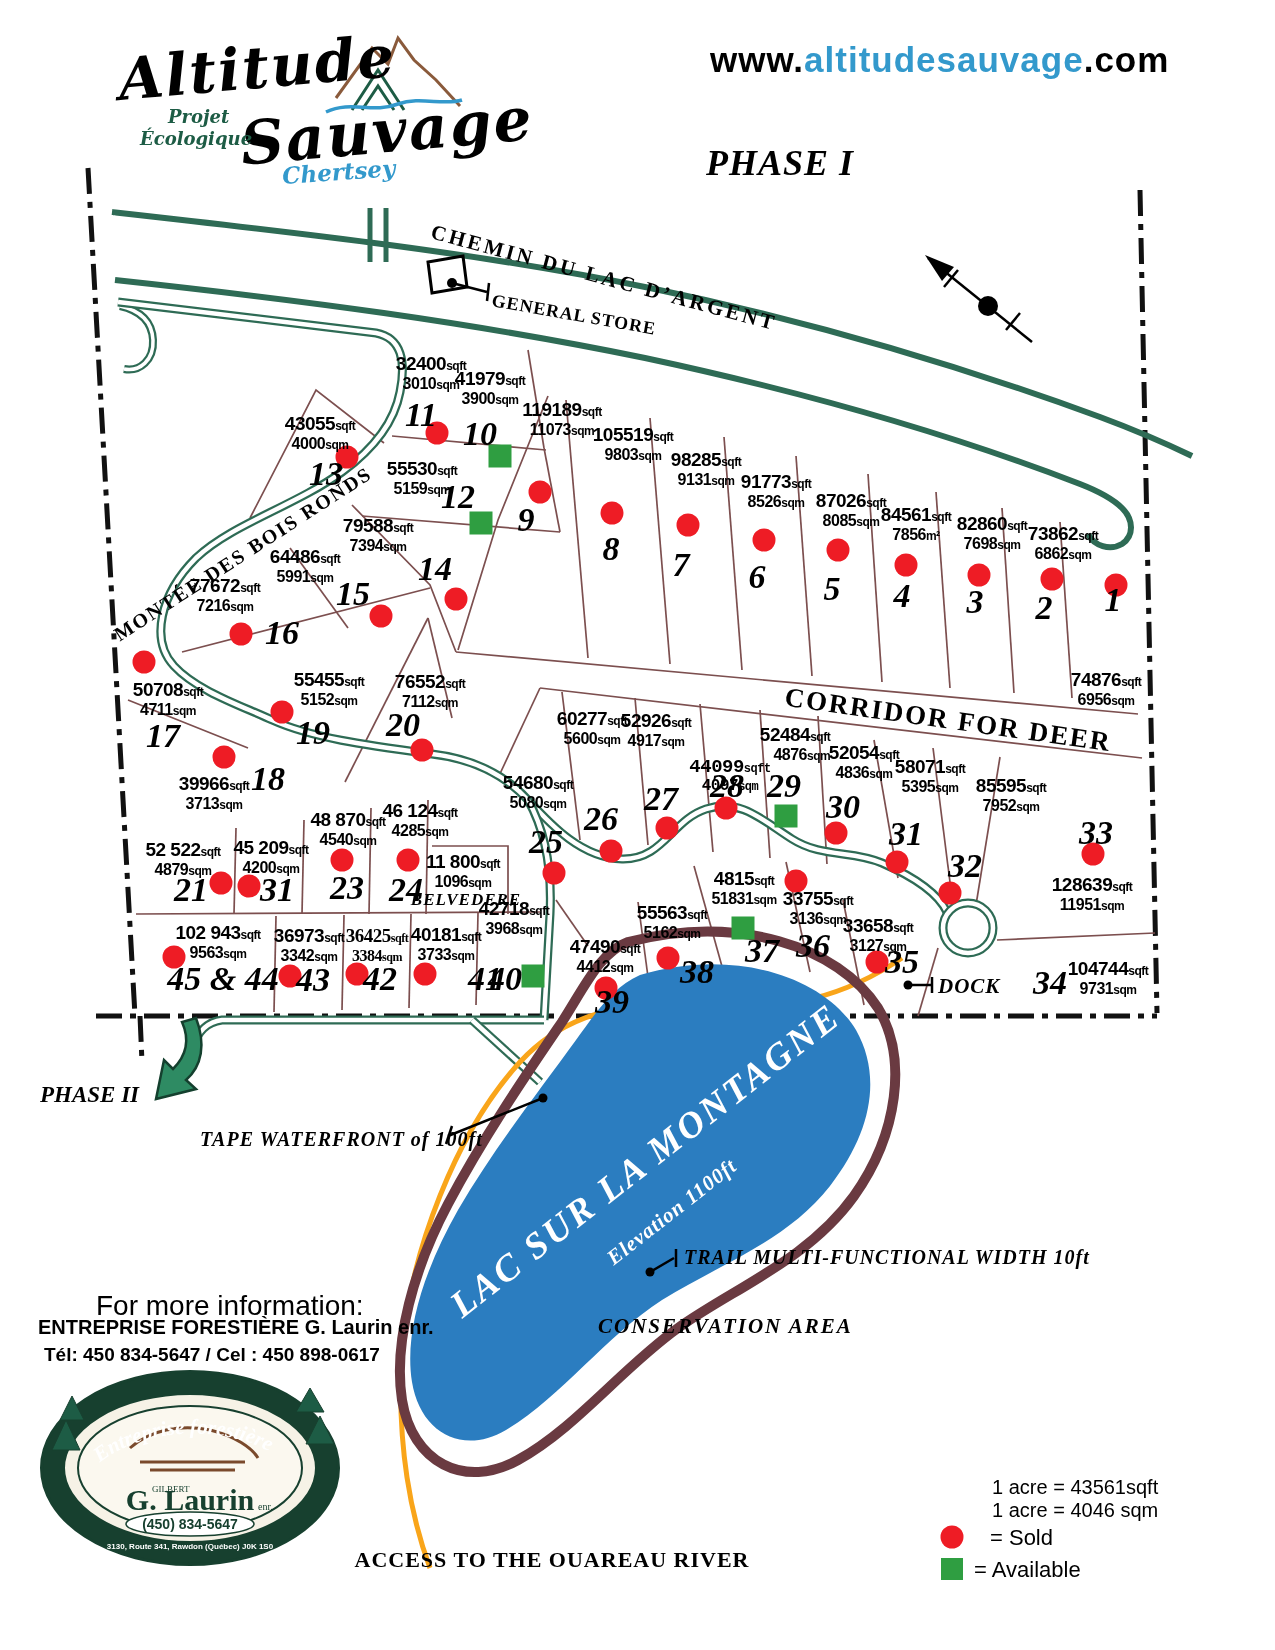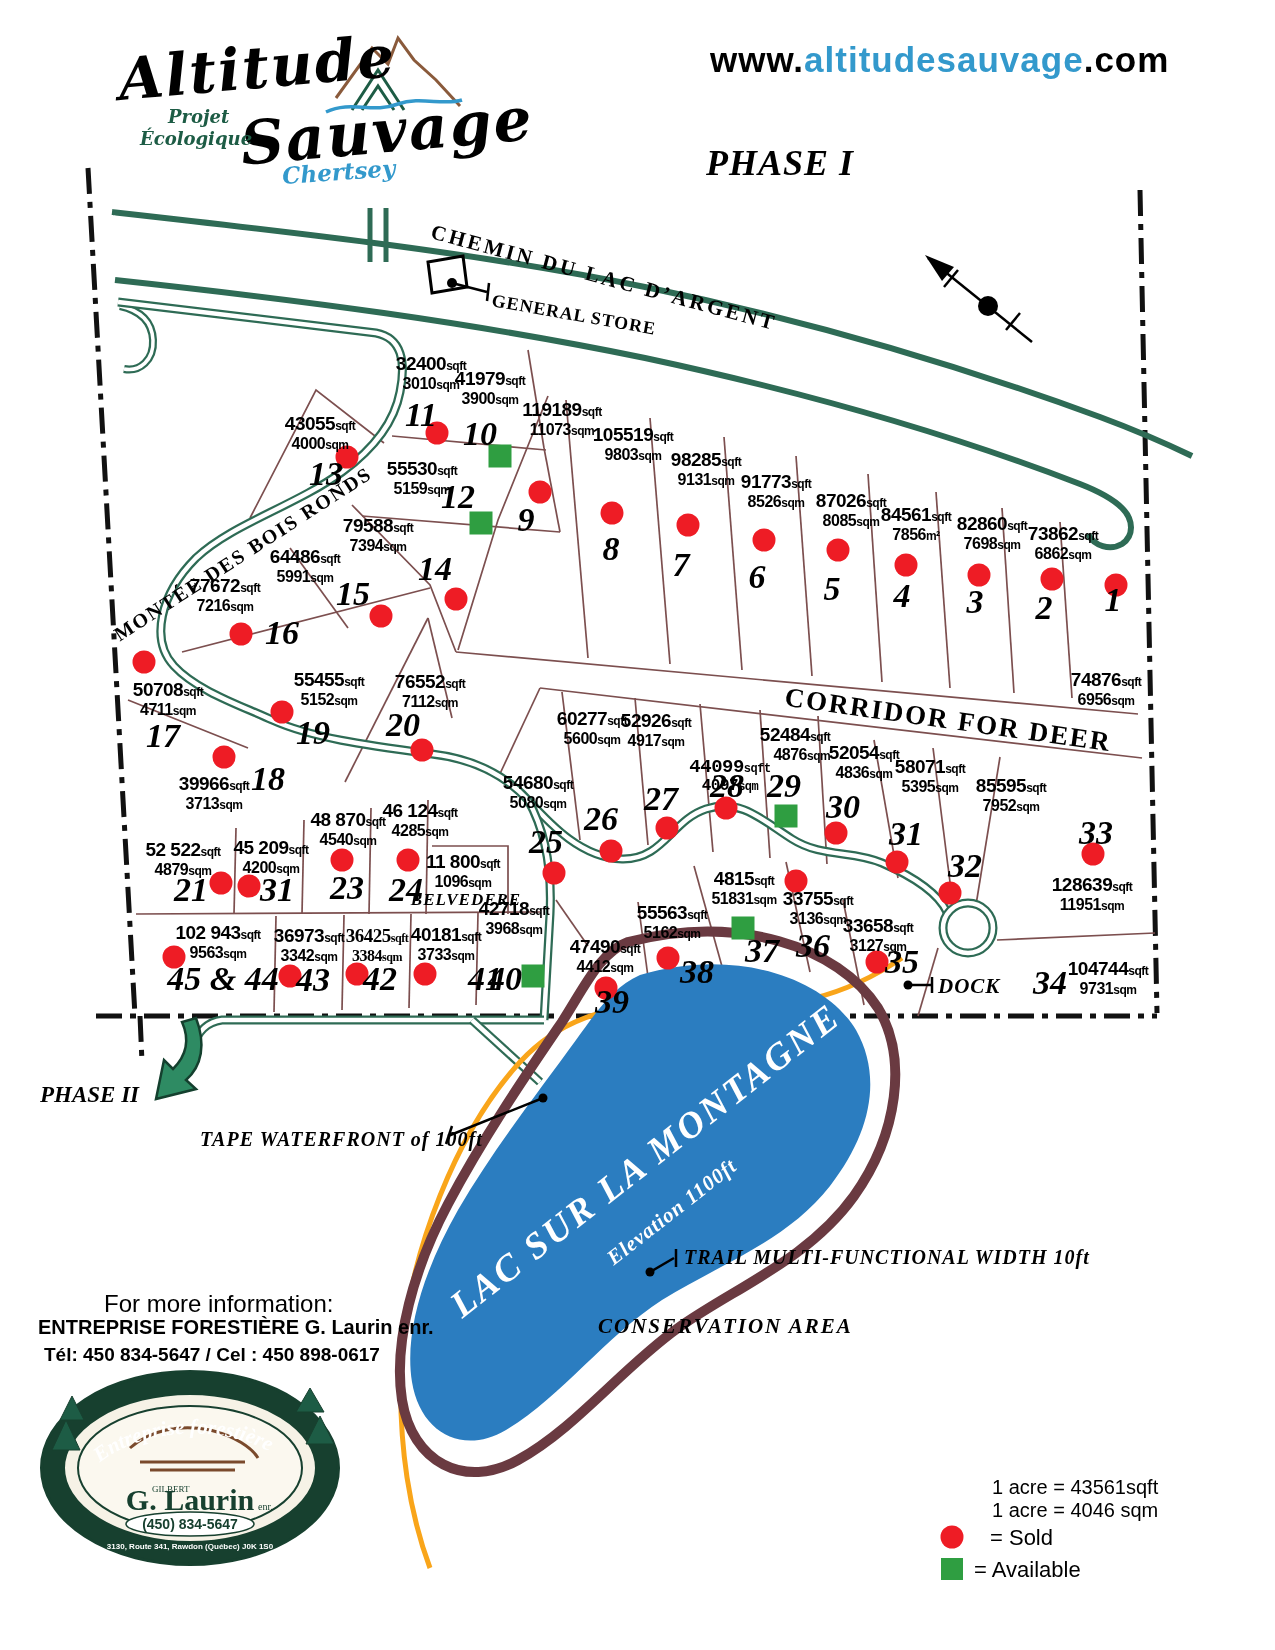--- a/index.html
+++ b/index.html
@@ -42,21 +42,21 @@
   .lot-area{position:absolute;font-family:"Liberation Sans",sans-serif;font-weight:bold;text-align:center;
             transform:translate(-50%,-50%);line-height:1.1;white-space:nowrap;}
   .lot-area .l1{font-size:19px;letter-spacing:-0.5px;}
   .lot-area .l2{font-size:16px;letter-spacing:-0.5px;}
   .lot-area small{font-size:12px;font-weight:bold;}
   .marker{position:absolute;transform:translate(-50%,-50%);}
   .marker.sold{width:23px;height:23px;border-radius:50%;background:#ee1c25;}
   .marker.available{width:23px;height:23px;background:#2f9e41;}
 
   
-  #info1{left:104px;top:1290px;font-size:24px;}
+  #info1{left:96px;top:1290px;font-size:28px;}
   #info2{left:38px;top:1316px;font-weight:bold;font-size:20px;}
   #info3{left:44px;top:1344px;font-weight:bold;font-size:19px;}
 
   
   #acre1{left:992px;top:1476px;font-size:20px;}
   #acre2{left:992px;top:1499px;font-size:20px;}
   #legend-sold-dot{left:952px;top:1537px;width:23px;height:23px;border-radius:50%;background:#ee1c25;transform:translate(-50%,-50%);}
   #legend-sold-text{left:974px;top:1525px;font-size:22px;margin-left:16px;}
   #legend-avail-sq{left:952px;top:1569px;width:22px;height:22px;background:#2f9e41;transform:translate(-50%,-50%);}
   #legend-avail-text{left:974px;top:1557px;font-size:22px;}
@@ -235,20 +235,21 @@
 
   <div class="abs roadlbl" id="lbl-chemin">CHEMIN DU LAC D’ARGENT</div>
   <div class="abs roadlbl" id="lbl-store">GENERAL STORE</div>
   <div class="abs roadlbl" id="lbl-montee">MONTÉE  DES BOIS RONDS</div>
   <div class="abs roadlbl" id="lbl-corridor">CORRIDOR FOR DEER</div>
   <div class="abs" id="lbl-dock">DOCK</div>
   <div class="abs" id="lbl-phase2">PHASE II</div>
   <div class="abs" id="lbl-tape">TAPE WATERFRONT of 100ft</div>
   <div class="abs" id="lbl-trail">TRAIL MULTI-FUNCTIONAL WIDTH 10ft</div>
   <div class="abs" id="lbl-conservation">CONSERVATION AREA</div>
+  <div class="abs" id="lbl-access">ACCESS TO THE OUAREAU RIVER</div>
   <div class="abs" id="lbl-lake">LAC SUR LA MONTAGNE</div>
   <div class="abs" id="lbl-elev">Elevation 1100ft</div>
 
   <div id="lots-layer">
       <div class="marker sold" style="left: 1116px; top: 585px;"></div>
       <div class="lot-area" style="left: 1106px; top: 689px;">
         <div class="l1">74876<small>sqft</small></div>
         <div class="l2">6956<small>sqm</small></div>
       </div>
       <div class="lot-num" style="left: 1113px; top: 600px;">1</div>

